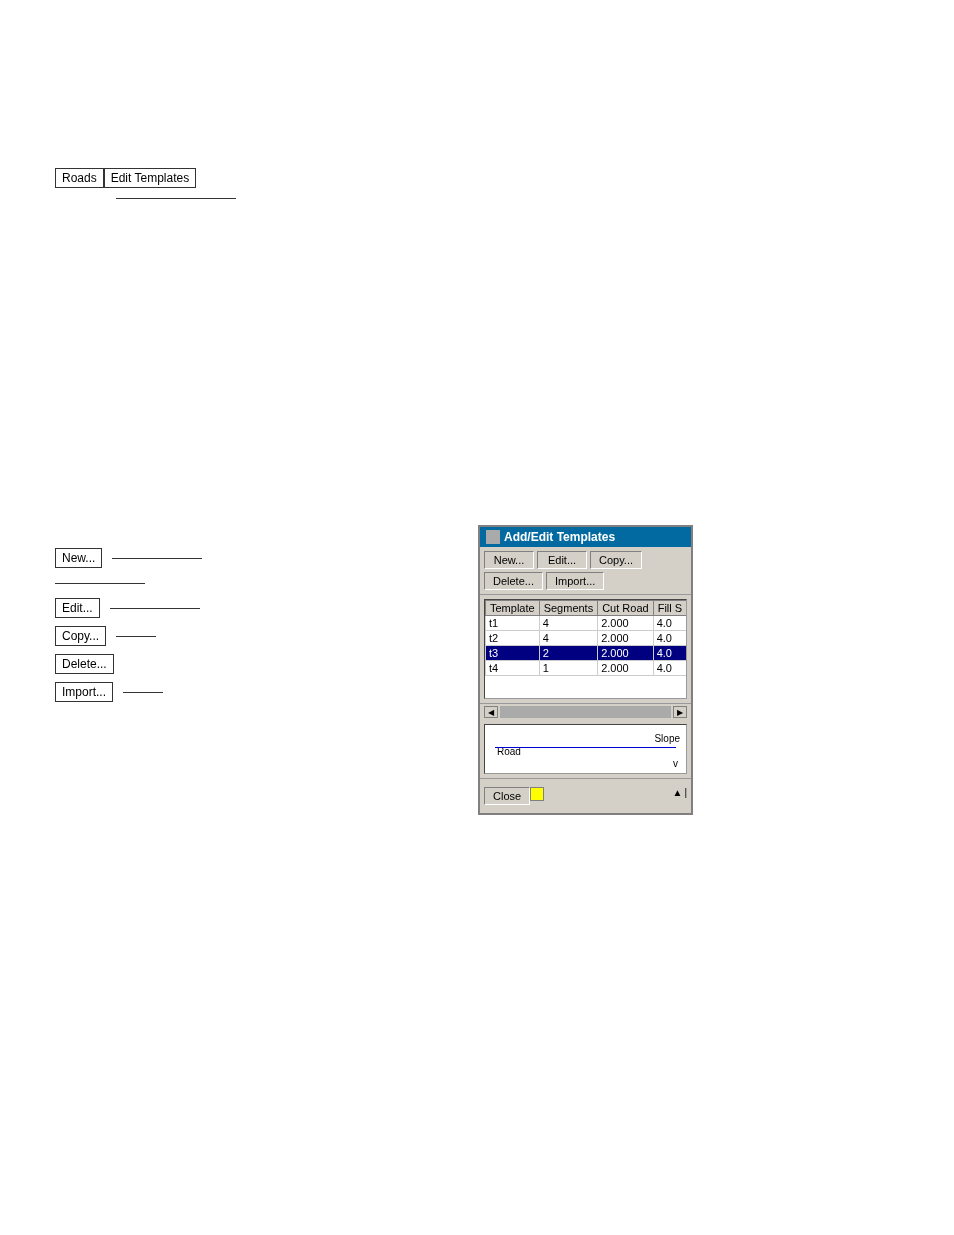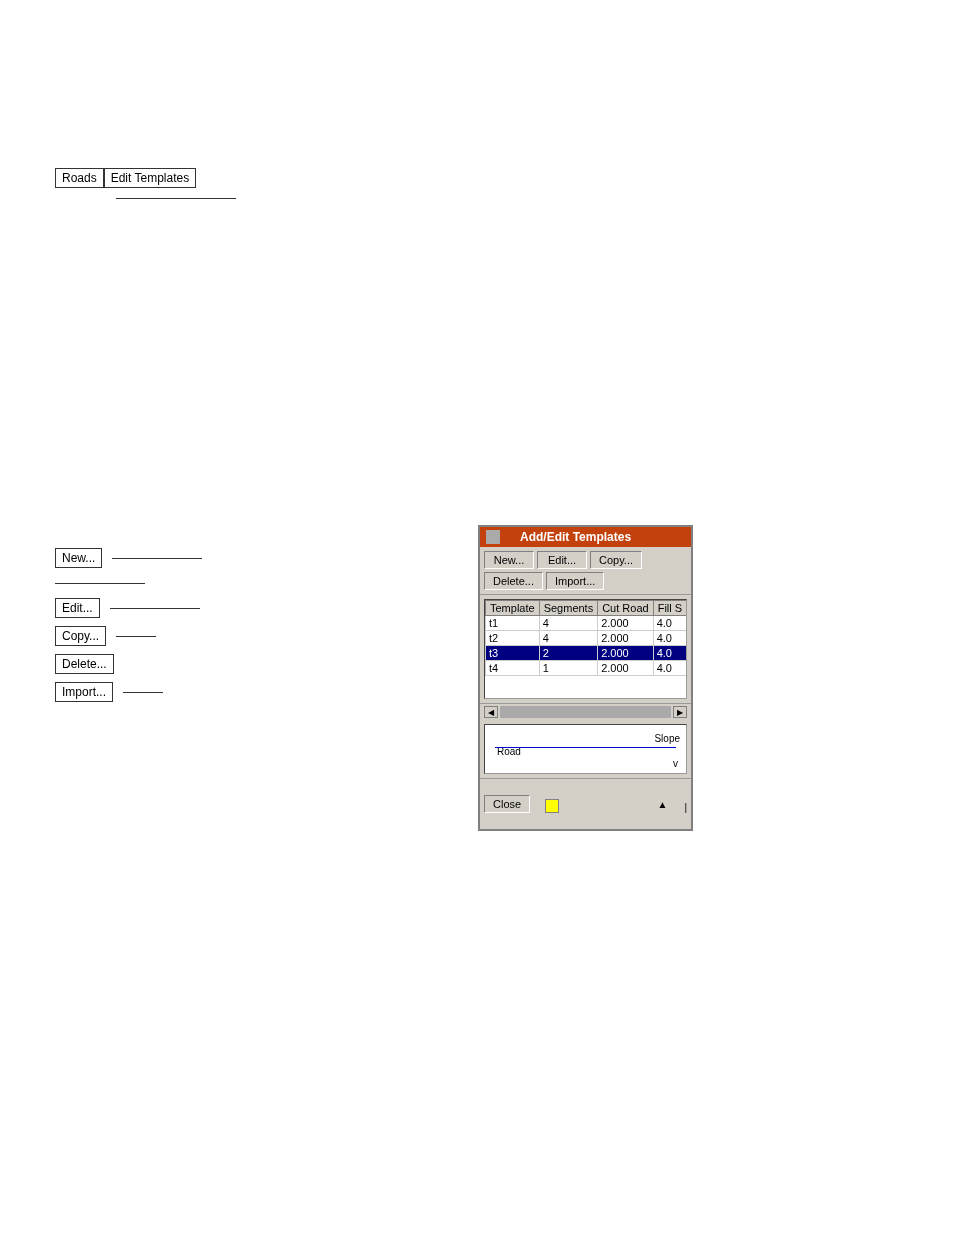--- a/index.html
+++ b/index.html
@@ -92,28 +92,28 @@
       position: absolute;
       top: 525px;
       left: 478px;
       width: 215px;
       background: #d4d0c8;
       border: 2px solid #808080;
       font-size: 11px;
     }
 
     .dialog-titlebar {
-      background: #c2410c;
+      background: #0369a1;
       color: #fff;
       padding: 3px 6px;
       font-size: 12px;
       font-weight: bold;
       display: flex;
       align-items: center;
-      gap: 20px;
+      gap: 4px;
     }
 
     .dialog-titlebar-icon {
       width: 14px;
       height: 14px;
       background: #aaa;
       display: inline-block;
     }
 
     .dialog-toolbar {
@@ -243,24 +243,24 @@
       position: absolute;
       bottom: 4px;
       right: 8px;
       font-size: 10px;
     }
 
     
     .dialog-bottom {
       background: #d4d0c8;
       border-top: 1px solid #999;
-      padding: 16px 4px;
-      display: flex;
-      align-items: flex-end;
-      gap: 15px;
+      padding: 8px 4px;
+      display: flex;
+      align-items: flex-start;
+      gap: 0;
     }
 
     .btn-close {
       border: 1px solid #808080;
       border-right-color: #fff;
       border-bottom-color: #fff;
       background: #d4d0c8;
       padding: 2px 8px;
       font-size: 11px;
       cursor: pointer;

